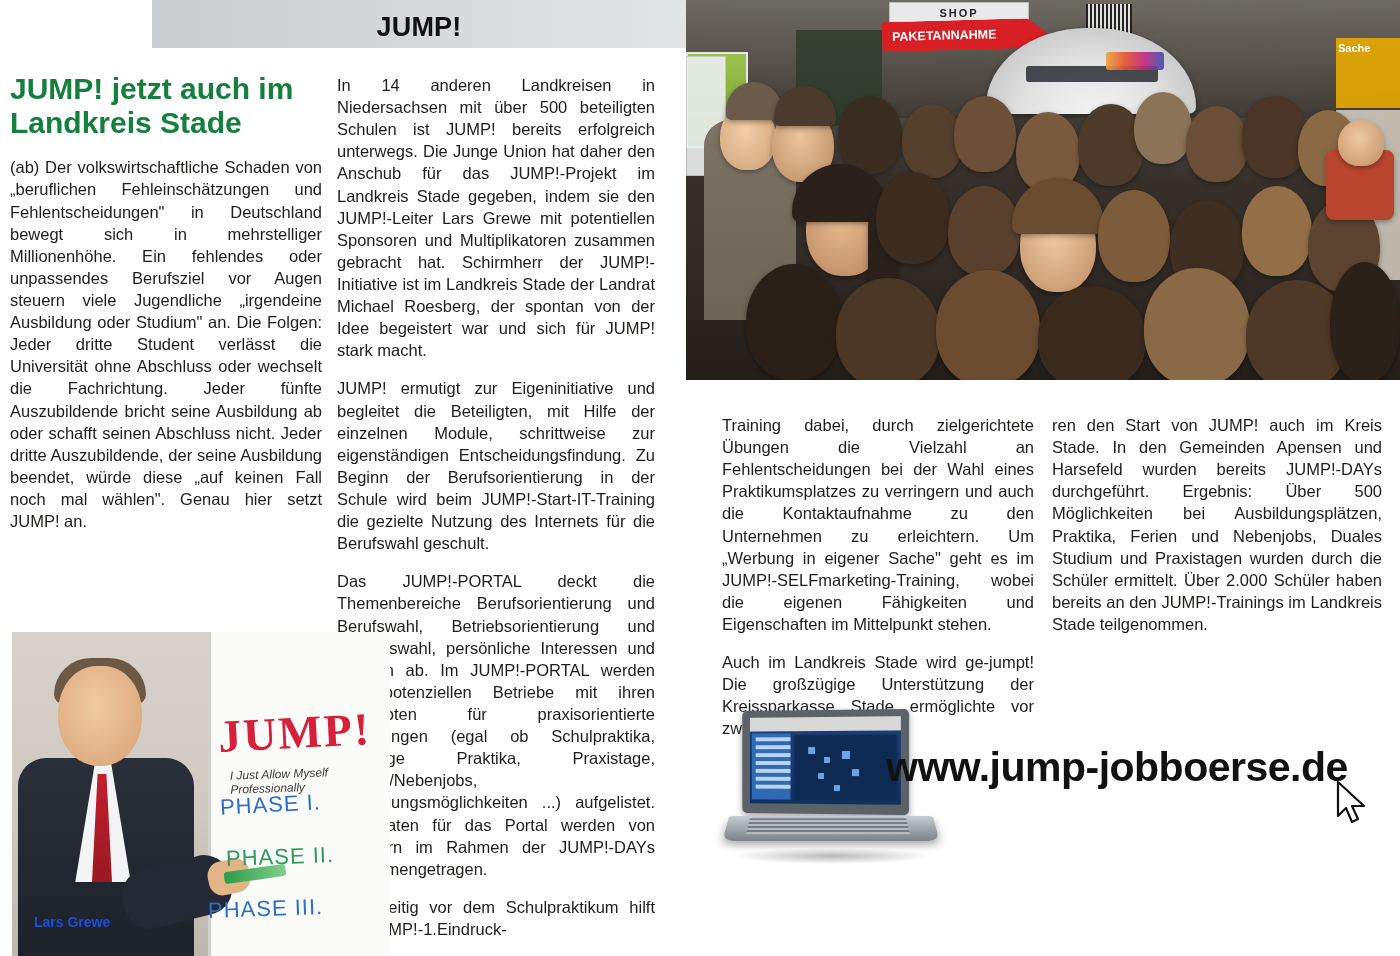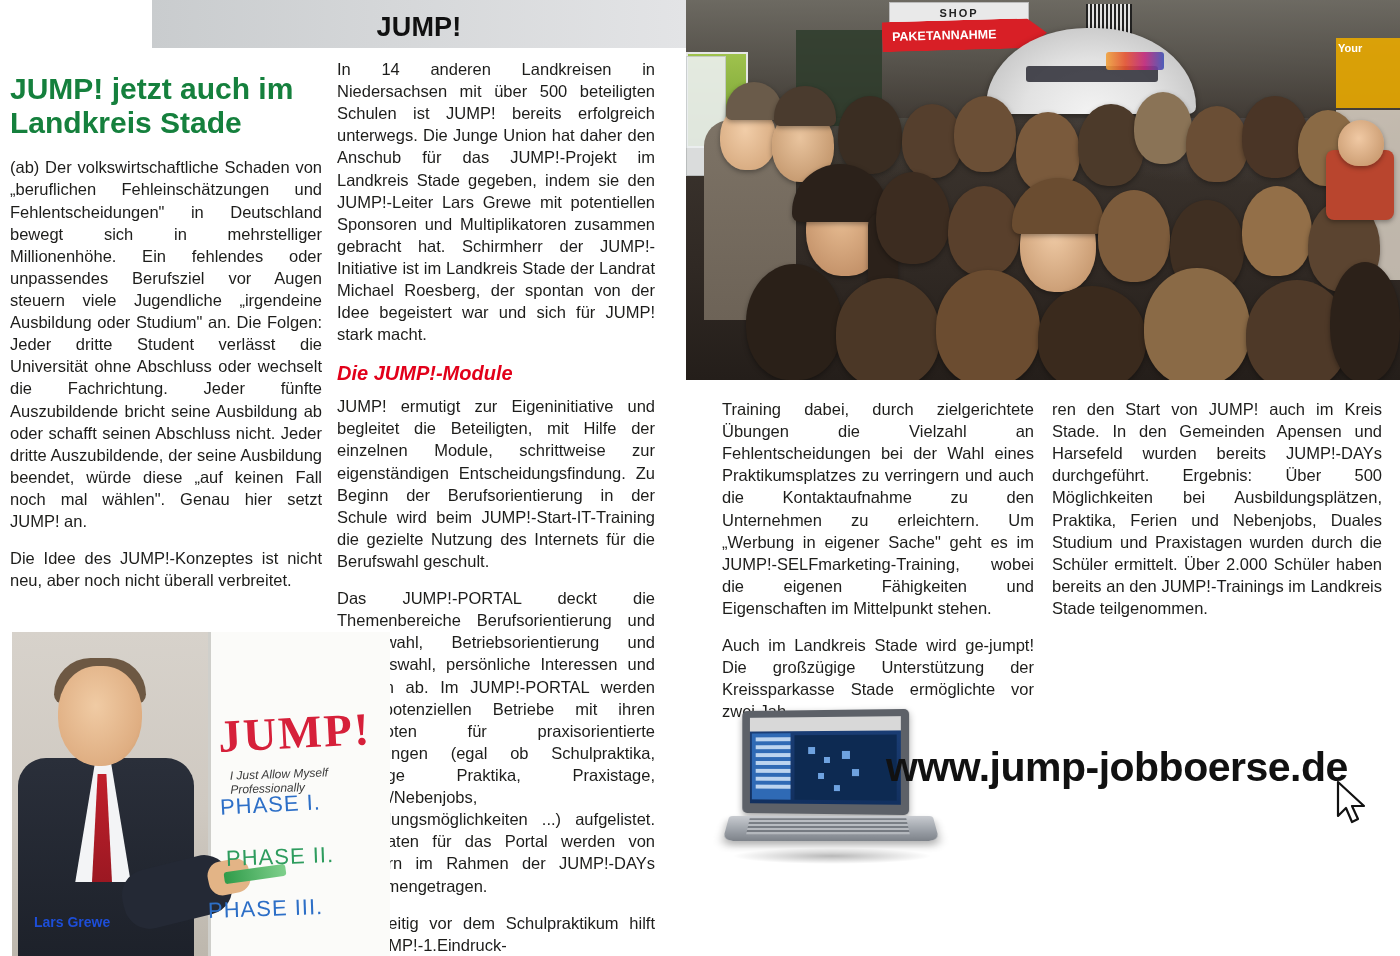--- a/index.html
+++ b/index.html
@@ -34,21 +34,21 @@
   }
 
   
   .col {
     position: absolute;
     text-align: justify;
     font-size: 16.5px;
     line-height: 1.34;
     color: #1d1d1b;
   }
-  .col p { margin: 0 0 15px 0; }
+  .col p { margin: 16px 0 15px 0; }
 
   .col1 { left: 10px; top: 72px; width: 312px; }
   .col2 { left: 337px; top: 58px; width: 318px; }
   .col3 { left: 722px; top: 398px; width: 312px; }
   .col4 { left: 1052px; top: 398px; width: 330px; }
 
   .headline-red {
     color: #15803d;
     font-weight: bold;
     font-size: 30px;
@@ -310,21 +310,21 @@
   <div class="board-white"></div>
   <div class="panel-dark"></div>
   <div class="barcode"></div>
   <div class="shop-sign">SHOP</div>
   <div class="paket-sign">PAKETANNAHME</div>
   <div class="umbrella"></div>
   <div class="umbrella-band"></div>
   <div class="umbrella-logo"></div>
   <div class="right-banner"></div>
   <div class="right-banner2"></div>
-  <div class="right-text">Your</div>
+  <div class="right-text">Sache</div>
   <div class="person-suit"></div>
 
   <div class="head" style="left:34px; top:104px; width:56px; height:66px; background:radial-gradient(ellipse at 45% 40%,#f1cda8,#cfa074);"></div>
   <div class="head" style="left:86px; top:108px; width:62px; height:74px; background:radial-gradient(ellipse at 45% 40%,#e9c49e,#b98b60);"></div>
   <div class="head" style="left:40px; top:82px; width:56px; height:38px; background:#6a5b4a; border-radius:30px 30px 6px 6px;"></div>
   <div class="head" style="left:88px; top:86px; width:62px; height:40px; background:#4a3b2e; border-radius:32px 32px 6px 6px;"></div>
   <div class="head" style="left:152px; top:96px; width:64px; height:78px; background:#3a2d22;"></div>
   <div class="head" style="left:216px; top:104px; width:60px; height:74px; background:#553f2d;"></div>
   <div class="head" style="left:268px; top:96px; width:62px; height:76px; background:#6b4f36;"></div>
   <div class="head" style="left:330px; top:112px; width:64px; height:80px; background:#7a5a3c;"></div>
@@ -351,26 +351,24 @@
   <div class="head" style="left:458px; top:268px; width:106px; height:118px; background:#8a6a46;"></div>
   <div class="head" style="left:560px; top:280px; width:102px; height:110px; background:#4e3928;"></div>
   <div class="head" style="left:644px; top:262px; width:70px; height:120px; background:#2c2119;"></div>
   <div class="head" style="left:640px; top:150px; width:68px; height:70px; background:#b9452e; border-radius:8px;"></div>
   <div class="head" style="left:652px; top:120px; width:46px; height:46px; background:radial-gradient(ellipse at 45% 40%,#f0c9a4,#c08f63);"></div>
 </div>
 
 <div class="col col1">
   <h1 class="headline-red">JUMP! jetzt auch im Landkreis Stade</h1>
   <p>(ab) Der volkswirtschaftliche Schaden von „beruflichen Fehleinschätzungen und Fehlentscheidungen" in Deutschland bewegt sich in mehrstelliger Millionenhöhe. Ein fehlendes oder unpassendes Berufsziel vor Augen steuern viele Jugendliche „irgendeine Ausbildung oder Studium" an. Die Folgen: Jeder dritte Student verlässt die Universität ohne Abschluss oder wechselt die Fachrichtung. Jeder fünfte Auszubildende bricht seine Ausbildung ab oder schafft seinen Abschluss nicht. Jeder dritte Auszubildende, der seine Ausbildung beendet, würde diese „auf keinen Fall noch mal wählen". Genau hier setzt JUMP! an.</p>
-  <p>Die Idee des JUMP!-Konzeptes ist nicht neu, aber noch nicht überall verbreitet.</p>
 </div>
 
 <div class="col col2">
   <p>In 14 anderen Landkreisen in Niedersachsen mit über 500 beteiligten Schulen ist JUMP! bereits erfolgreich unterwegs. Die Junge Union hat daher den Anschub für das JUMP!-Projekt im Landkreis Stade gegeben, indem sie den JUMP!-Leiter Lars Grewe mit potentiellen Sponsoren und Multiplikatoren zusammen gebracht hat. Schirmherr der JUMP!-Initiative ist im Landkreis Stade der Landrat Michael Roesberg, der spontan von der Idee begeistert war und sich für JUMP! stark macht.</p>
-  <h2 class="subhead-red-2">Die JUMP!-Module</h2>
   <p>JUMP! ermutigt zur Eigeninitiative und begleitet die Beteiligten, mit Hilfe der einzelnen Module, schrittweise zur eigenständigen Entscheidungsfindung. Zu Beginn der Berufsorientierung in der Schule wird beim JUMP!-Start-IT-Training die gezielte Nutzung des Internets für die Berufswahl geschult.</p>
   <p>Das JUMP!-PORTAL deckt die Themenbereiche Berufsorientierung und Berufswahl, Betriebsorientierung und Betriebswahl, persönliche Interessen und Stärken ab. Im JUMP!-PORTAL werden alle potenziellen Betriebe mit ihren Angeboten für praxisorientierte Erfahrungen (egal ob Schulpraktika, freiwillige Praktika, Praxistage, Ferien-/Nebenjobs, Ausbildungsmöglichkeiten ...) aufgelistet. Die Daten für das Portal werden von Schülern im Rahmen der JUMP!-DAYs zusammengetragen.</p>
   <p>Rechtzeitig vor dem Schulpraktikum hilft das JUMP!-1.Eindruck-</p>
 </div>
 
 <div class="col col3">
   <p>Training dabei, durch zielgerichtete Übungen die Vielzahl an Fehlentscheidungen bei der Wahl eines Praktikumsplatzes zu verringern und auch die Kontaktaufnahme zu den Unternehmen zu erleichtern. Um „Werbung in eigener Sache" geht es im JUMP!-SELFmarketing-Training, wobei die eigenen Fähigkeiten und Eigenschaften im Mittelpunkt stehen.</p>
   <p>Auch im Landkreis Stade wird ge-jumpt! Die großzügige Unterstützung der Kreissparkasse Stade ermöglichte vor zwei Jah-</p>
 </div>
 

